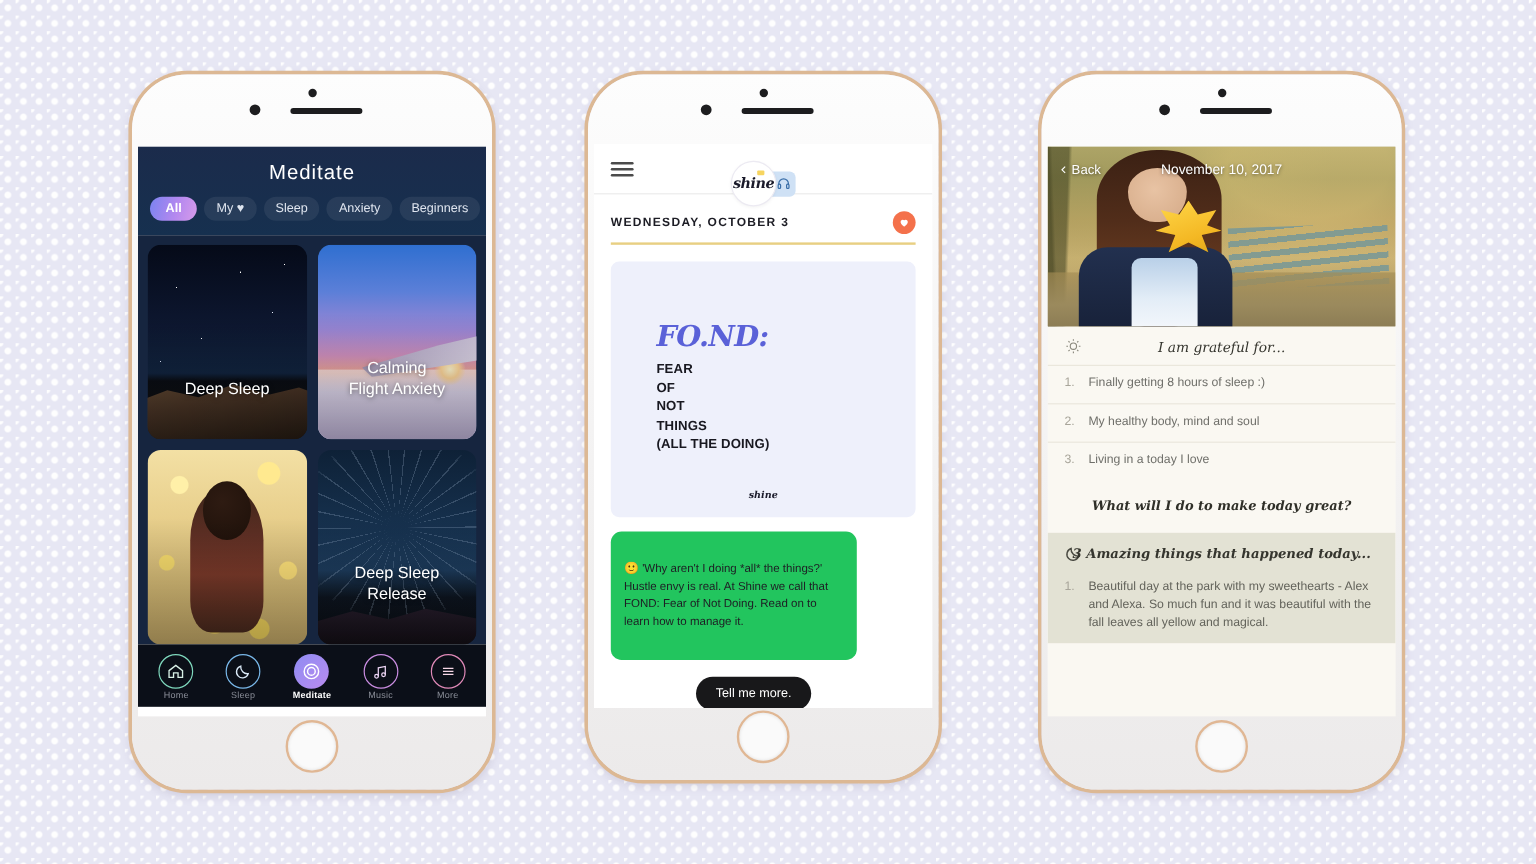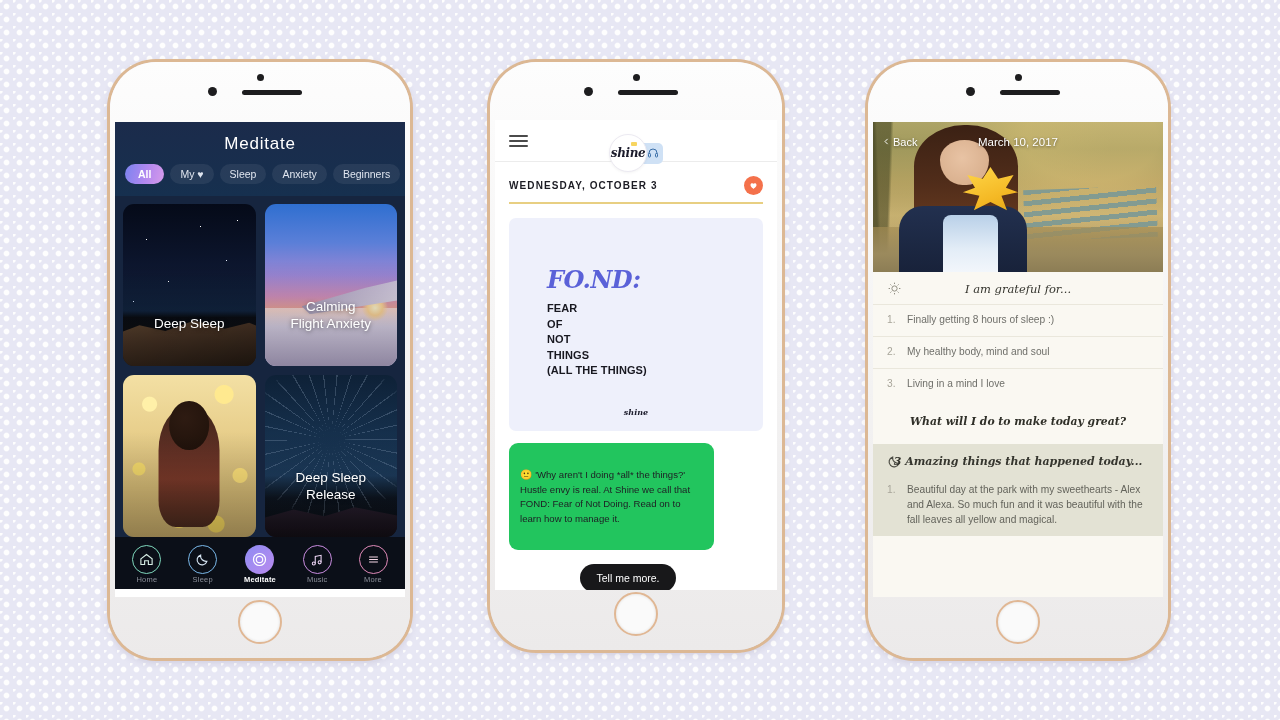--- a/index.html
+++ b/index.html
@@ -486,21 +486,21 @@
     </div>
     <div class="sh-rule"></div>
 
     <div class="fond-card">
       <div class="fond-title">FO.ND:</div>
       <div class="fond-lines">
         <div>FEAR</div>
         <div>OF</div>
         <div>NOT</div>
         <div>THINGS</div>
-        <div>(ALL THE THINGS)</div>
+        <div>(ALL THE DOING)</div>
       </div>
       <div class="fond-mark">shine</div>
     </div>
 
     <div class="sh-bubble">
       <span class="sh-emoji">🙂</span>
       <span>'Why aren't I doing *all* the things?' Hustle envy is real. At Shine we call that FOND: Fear of Not Doing. Read on to learn how to manage it.</span>
     </div>
 
     <div class="sh-cta-row">
@@ -529,21 +529,21 @@
       <div class="face"></div>
       <div class="leaf"></div>
 
       <div class="jr-topnav">
         <div class="jr-back">
           <svg width="9" height="13" viewBox="0 0 24 24" fill="none" stroke="#fff" stroke-width="2.6">
             <path d="M15 5 L8 12 L15 19"></path>
           </svg>
           <span>Back</span>
         </div>
-        <div class="jr-date">March 10, 2017</div>
+        <div class="jr-date">November 10, 2017</div>
       </div>
     </div>
 
     <div class="jr-sect-head">
       <svg width="15" height="15" viewBox="0 0 24 24" fill="none" stroke="#8a887c" stroke-width="1.5">
         <circle cx="12" cy="12" r="4.2"></circle>
         <path d="M12 2.6v2.2M12 19.2v2.2M2.6 12h2.2M19.2 12h2.2M5.4 5.4l1.6 1.6M17 17l1.6 1.6M18.6 5.4 17 7M7 17l-1.6 1.6"></path>
       </svg>
       <div class="jr-sect-title">I am grateful for...</div>
     </div>
@@ -551,21 +551,21 @@
     <div class="jr-item">
       <span class="jr-num">1.</span>
       <span>Finally getting 8 hours of sleep :)</span>
     </div>
     <div class="jr-item">
       <span class="jr-num">2.</span>
       <span>My healthy body, mind and soul</span>
     </div>
     <div class="jr-item">
       <span class="jr-num">3.</span>
-      <span>Living in a mind I love</span>
+      <span>Living in a today I love</span>
     </div>
 
     <div class="jr-prompt">What will I do to make today great?</div>
 
     <div class="jr-sage">
       <div class="jr-sect-head">
         <svg width="15" height="15" viewBox="0 0 24 24" fill="none" stroke="#4a4a42" stroke-width="1.9">
           <path d="M19 15A9 9 0 0 1 9 5a8 8 0 1 0 10 10Z"></path>
         </svg>
         <div class="jr-sect-title">3 Amazing things that happened today...</div>

